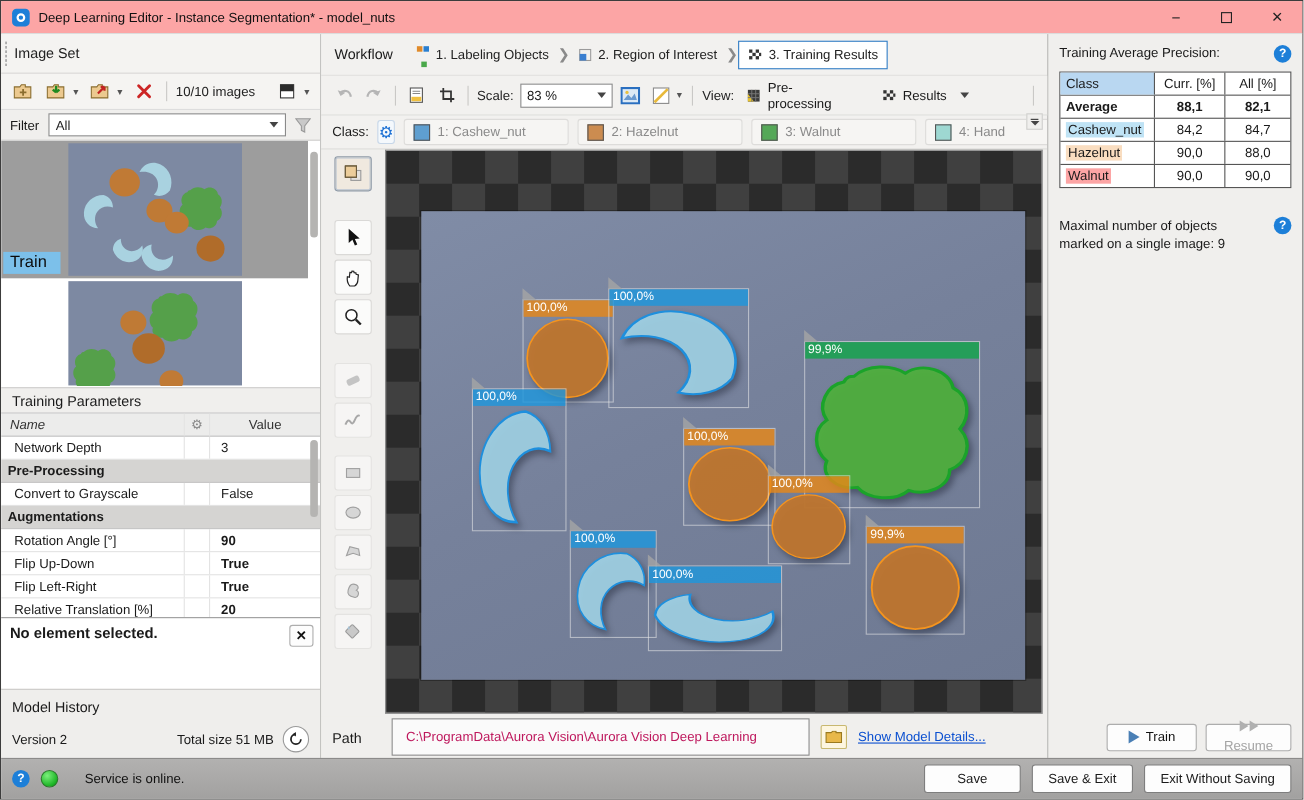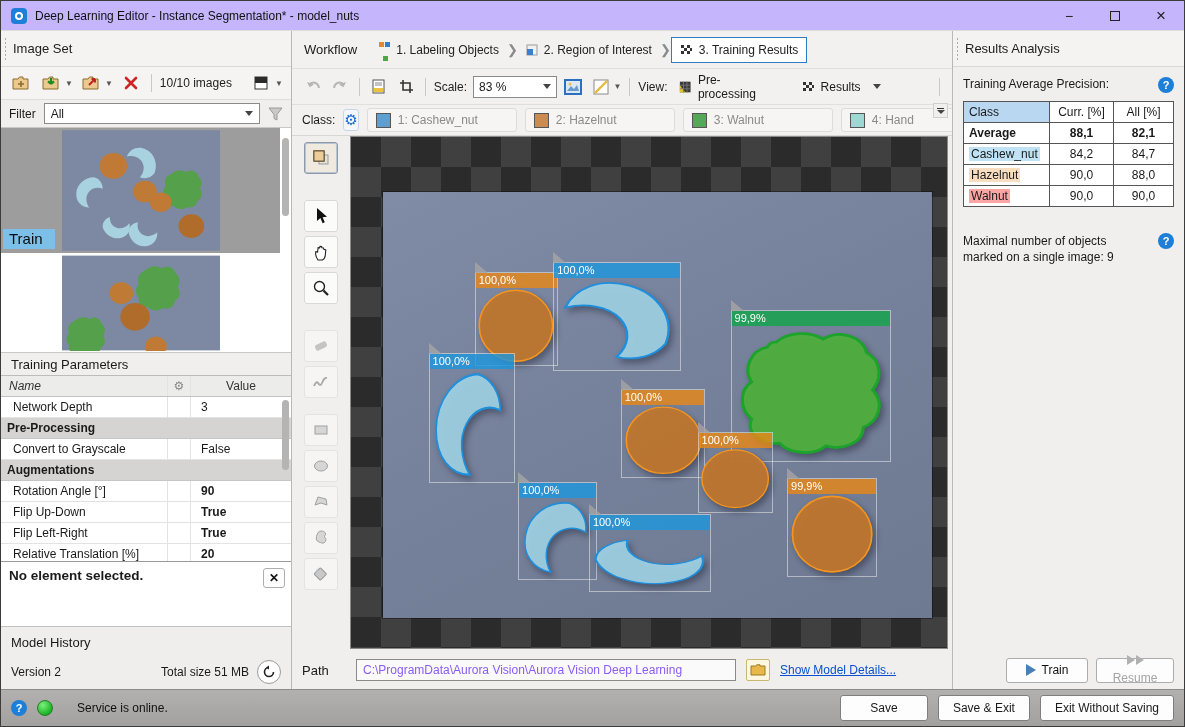--- a/index.html
+++ b/index.html
@@ -1,20 +1,20 @@
 <!DOCTYPE html>
 <html><head>
 <meta charset="utf-8">
 <style>
   * { margin:0; padding:0; box-sizing:border-box; }
   html,body { width:1185px; height:727px; font-family:"Liberation Sans", sans-serif; font-size:12px; color:#1a1a1a; background:#e9e8e6; }
   .window { width:1185px; height:727px; display:flex; flex-direction:column; border:1px solid #3c3c3c; background:#f0efed; overflow:hidden; }
 
   
-  .titlebar { height:30px; flex:0 0 30px; background:#c4b5fd; display:flex; align-items:center; border-bottom:1px solid #dcdcdc; }
+  .titlebar { height:30px; flex:0 0 30px; background:#fca5a5; display:flex; align-items:center; border-bottom:1px solid #dcdcdc; }
   .app-icon { width:16px; height:16px; margin:0 8px 0 10px; border-radius:4px; background:#1d7fd8; display:flex; align-items:center; justify-content:center; }
   .app-icon i { width:8px; height:8px; border:2px solid #fff; border-radius:50%; display:block; }
   .title-text { font-size:12px; color:#111; }
   .titlebar .spacer { flex:1; }
   .winbtn { width:46px; height:29px; display:flex; align-items:center; justify-content:center; font-size:14px; color:#222; }
   .winbtn .sq { width:10px; height:10px; border:1px solid #222; display:block; }
   .winbtn.close { font-size:17px; }
 
   
   .main { flex:1; display:flex; min-height:0; }
@@ -103,21 +103,21 @@
   .obj.hazelnut .conf { background:rgba(230,135,25,.82); }
   .obj.walnut .conf { background:rgba(18,165,75,.82); }
   .obj .tag { position:absolute; top:-11px; left:-1px; width:0; height:0; border-bottom:11px solid rgba(165,165,165,.8); border-right:13px solid transparent; }
   .obj svg.mask { position:absolute; left:1%; right:1%; top:15px; bottom:1%; width:98%; height:calc(100% - 17px); filter:drop-shadow(3px 4px 3px rgba(15,20,35,.4)); }
   .obj.cashew svg.mask path { fill:#9ecfe2; fill-opacity:.95; stroke:#1e8fdd; stroke-width:2; }
   .obj.hazelnut svg.mask ellipse { fill:#bd7631; fill-opacity:.97; stroke:#f5941e; stroke-width:2; }
   .obj.walnut svg.mask path { fill:#4fae3e; fill-opacity:.96; stroke:#1ba32a; stroke-width:2; }
 
   .path-row { height:38px; flex:0 0 38px; display:flex; align-items:center; gap:10px; padding:0 4px 0 10px; background:#f0efed; }
   .path-label { font-size:13px; width:44px; }
-  .path-input { width:380px; height:22px; background:#fafafa; border:1px solid #8a8a8a; display:flex; align-items:center; padding:0 6px; color:#8b5cf6; white-space:nowrap; overflow:hidden; }
+  .path-input { width:380px; height:34px; background:#fafafa; border:1px solid #8a8a8a; display:flex; align-items:center; padding:0 12px; color:#be185d; white-space:nowrap; overflow:hidden; }
   .folder-btn { width:24px; height:22px; border:1px solid #c8b870; border-radius:2px; background:#fdf6e0; display:flex; align-items:center; justify-content:center; }
   .link { color:#0a4fd0; text-decoration:underline; }
 
   
   .right-panel { width:232px; flex:0 0 232px; border-left:1px solid #b9b8b6; display:flex; flex-direction:column; background:#f0efed; }
   .ra-body { flex:1; padding:10px 10px 0 10px; display:flex; flex-direction:column; }
   .ra-label-row { display:flex; align-items:flex-start; margin-bottom:8px; }
   .help { width:16px; height:16px; border-radius:50%; background:#1d7fd8; color:#fff; font-size:11px; font-weight:bold; display:flex; align-items:center; justify-content:center; flex:0 0 16px; }
   .ra-label-row .push { flex:1; }
   .ap-table { border:1px solid #555; background:#fff; }
@@ -616,23 +616,20 @@
         <span class="folder-btn">
           <svg width="16" height="12" viewBox="0 0 16 12">
               <path d="M1 2 L5.5 2 L7 0.8 L10 0.8 L10 2 L15 2 L15 11 L1 11 Z" fill="#e8b84a" stroke="#9a7a20"></path>
             </svg>
         </span>
         <span class="link">Show Model Details...</span>
       </div>
     </div>
 
     <div class="right-panel">
-      <div class="panel-header">
-        <span>Results Analysis</span>
-      </div>
 
       <div class="ra-body">
         <div class="ra-label-row">
           <span>Training Average Precision:</span>
           <span class="push"></span>
           <span class="help">?</span>
         </div>
 
         <div class="ap-table">
           <div class="ap-row ap-head">

